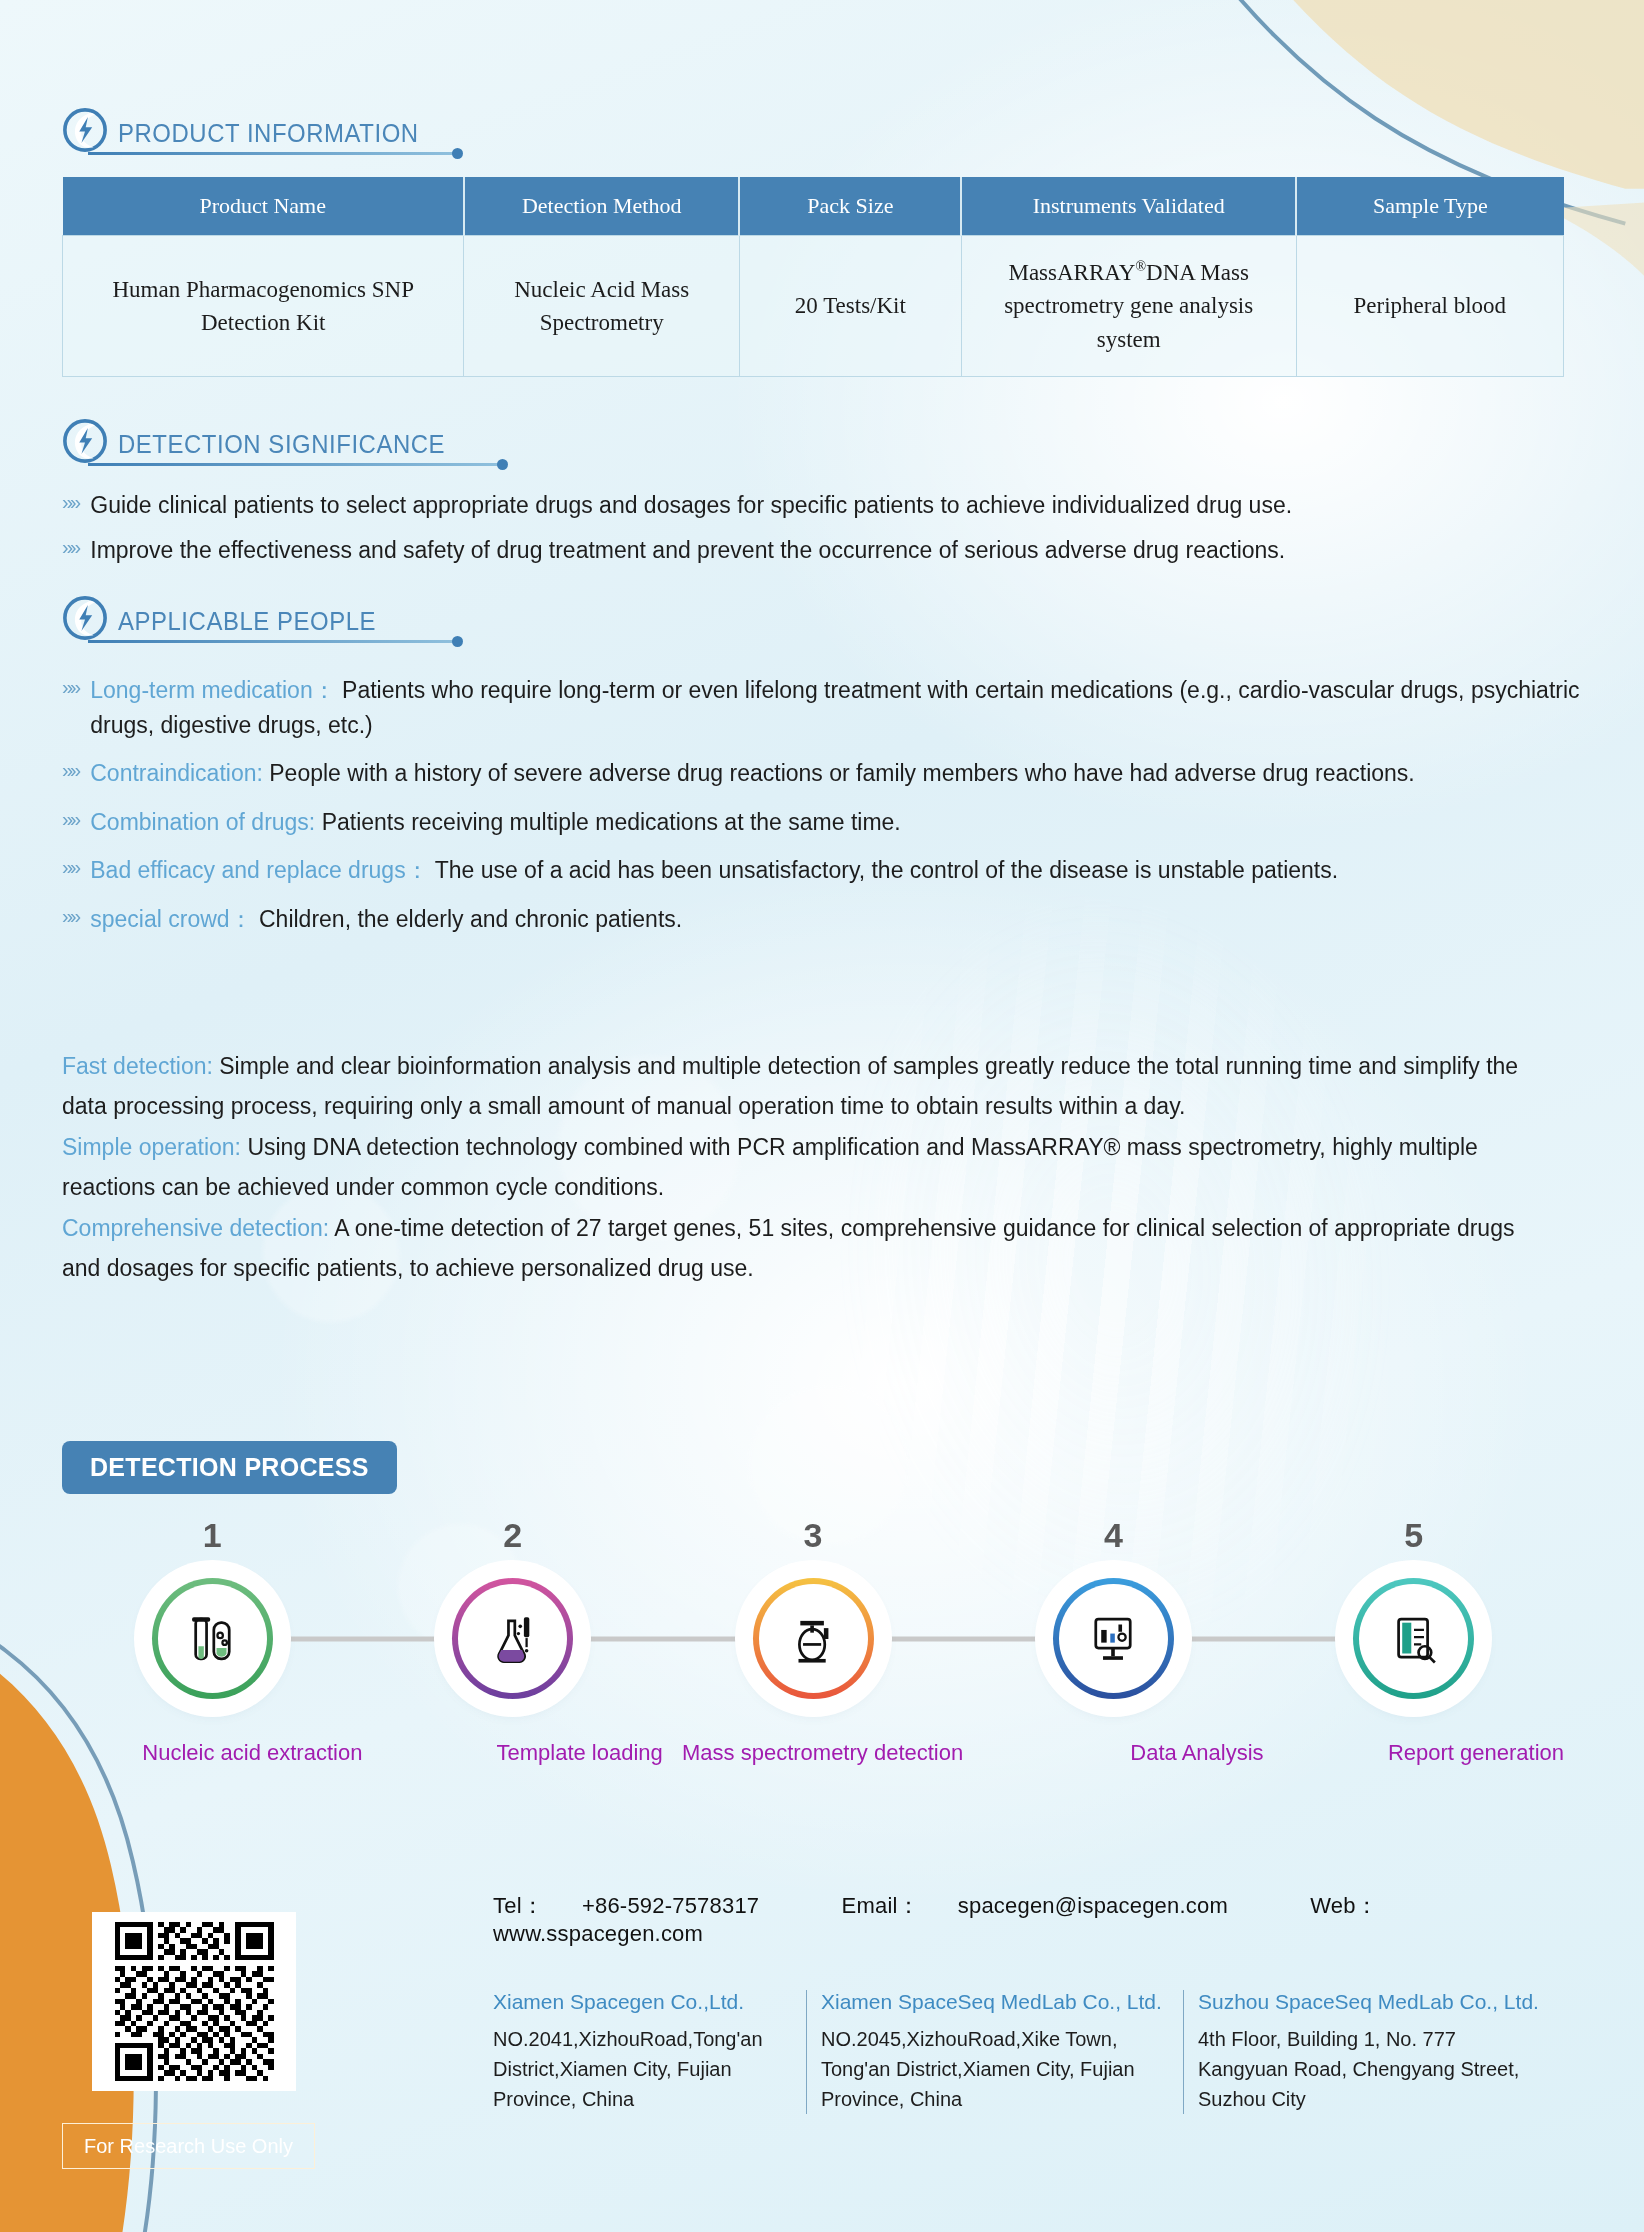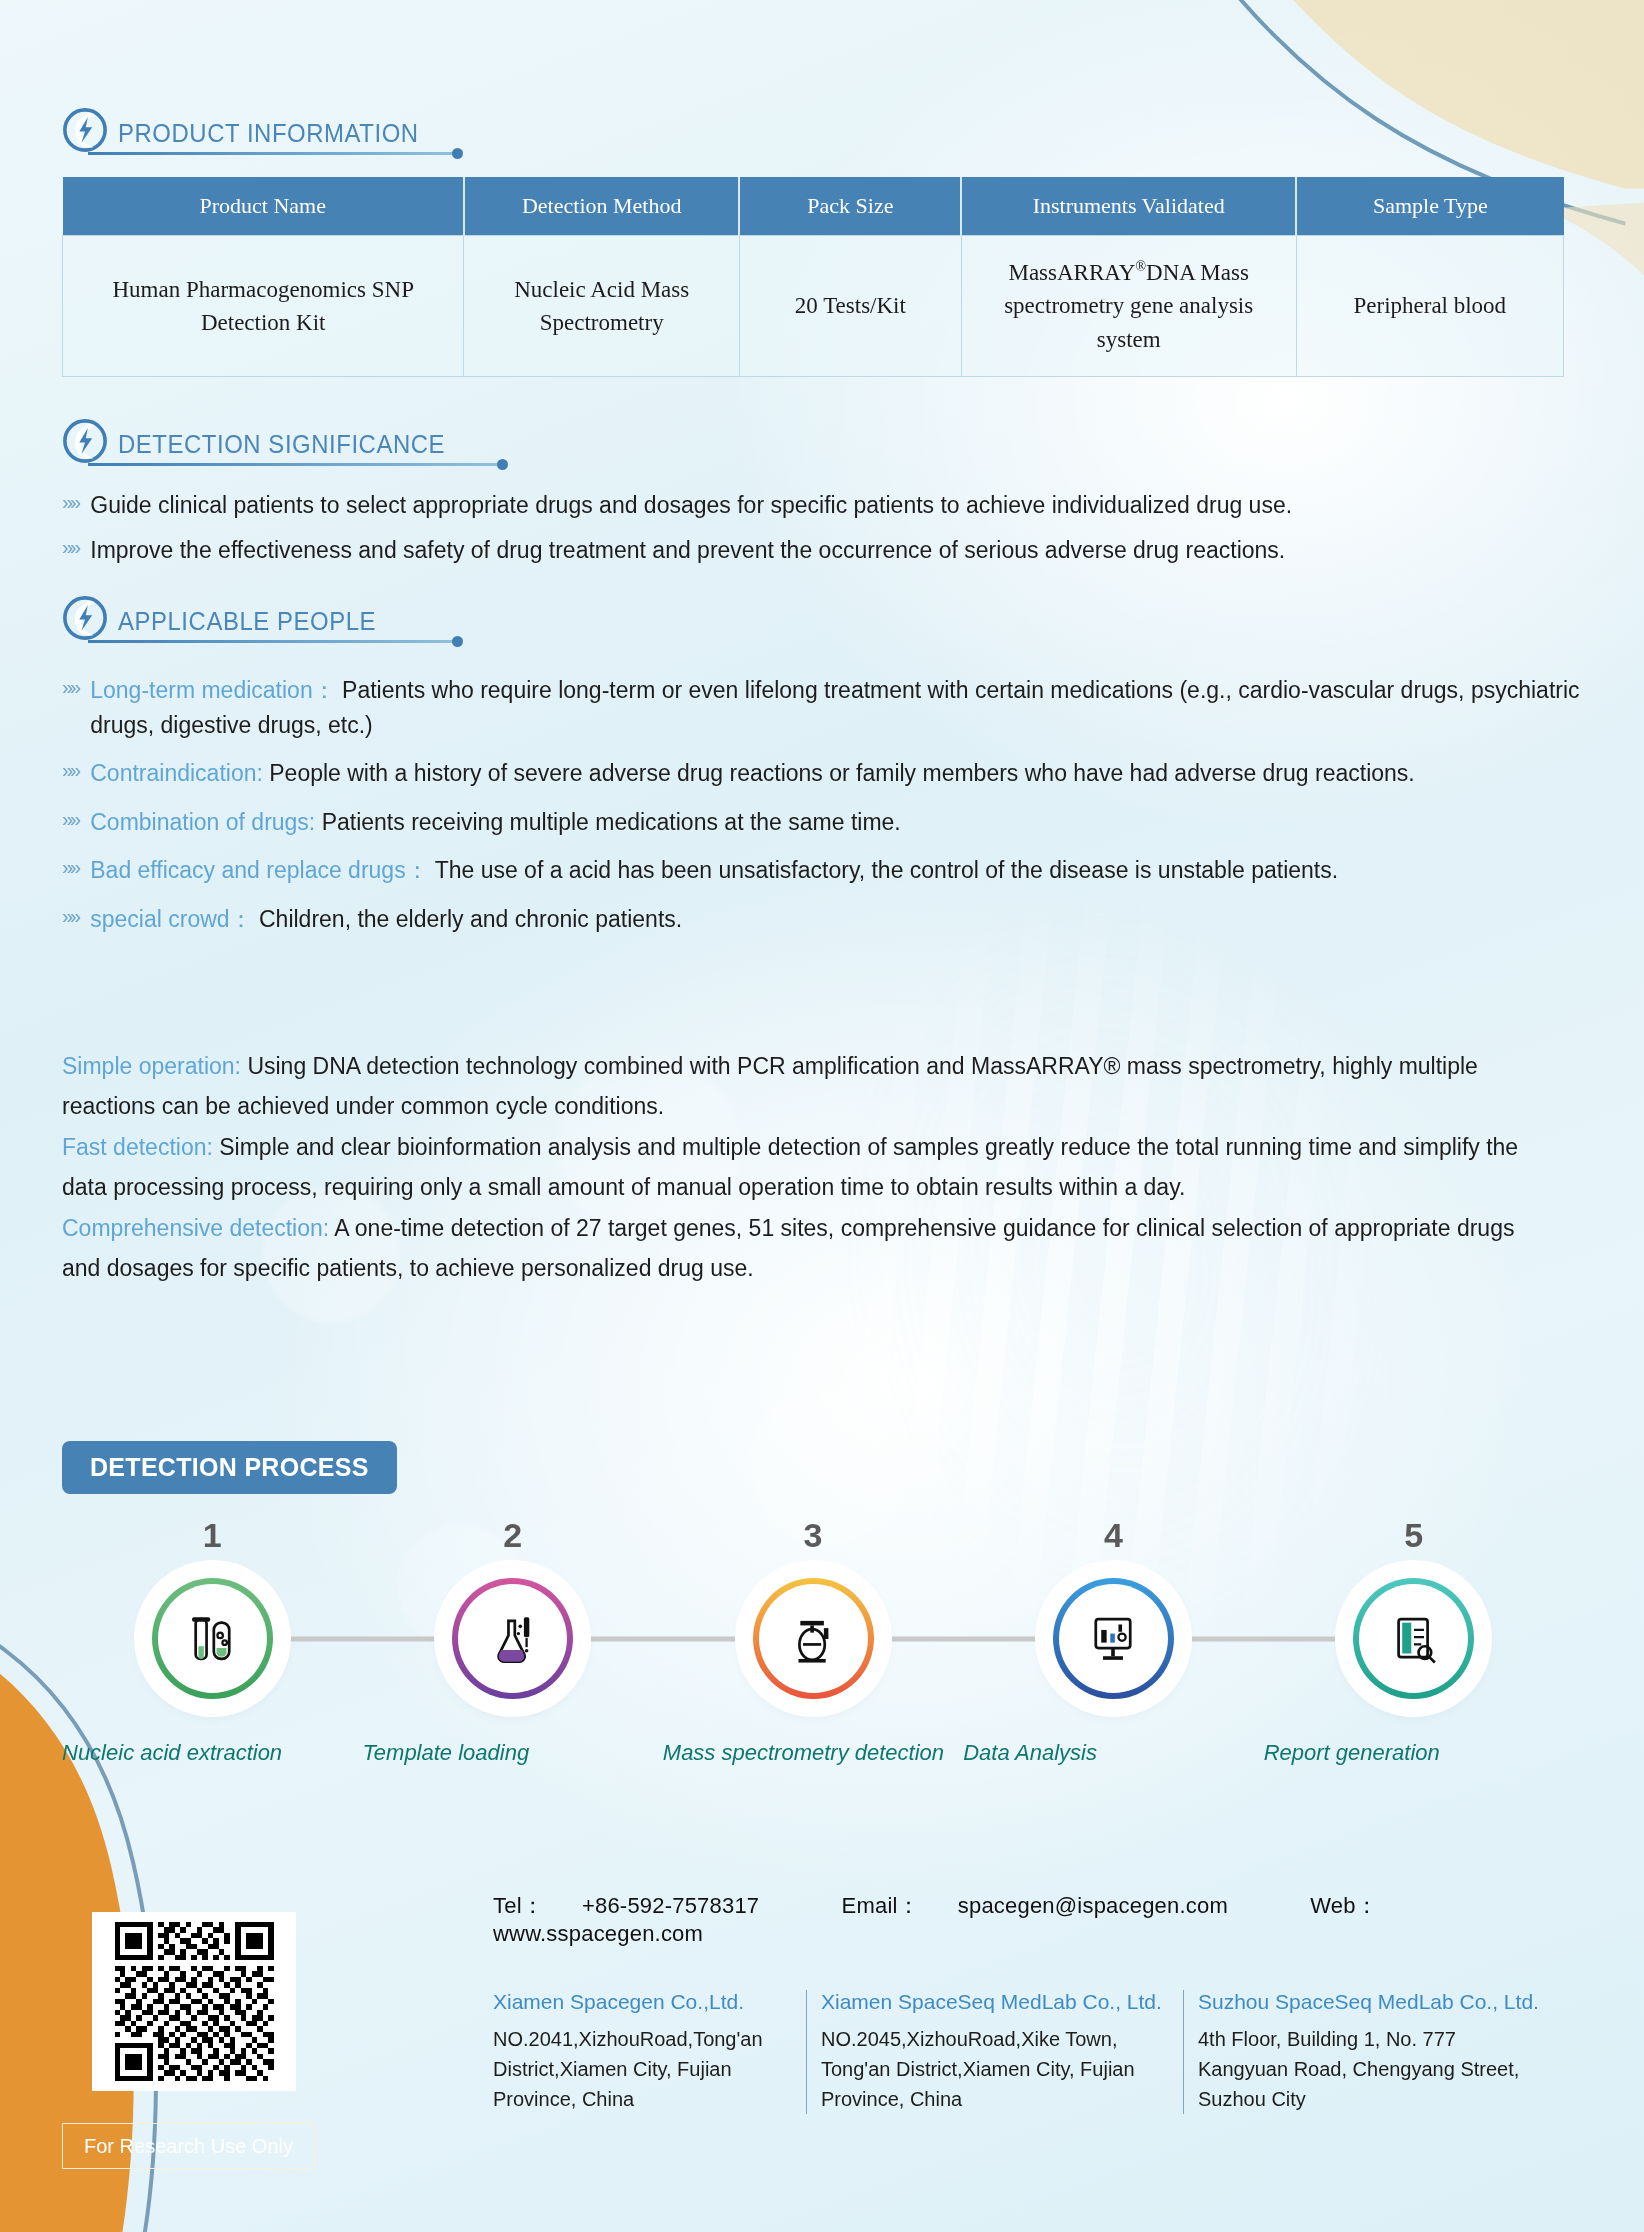--- a/index.html
+++ b/index.html
@@ -70,21 +70,21 @@
   .step-num{flex:1;text-align:center;font-size:34px;font-weight:bold;color:#5a5a5a;}
   .circles{display:flex;position:relative;margin-top:14px;}
   .connector{position:absolute;top:50%;left:149px;right:149px;height:5px;background:#c9c9c9;transform:translateY(-50%);z-index:0;}
   .c-wrap{flex:1;display:flex;justify-content:center;position:relative;z-index:1;}
   .circle{width:139px;height:139px;border-radius:50%;background:#fff;
      display:flex;align-items:center;justify-content:center;
      box-shadow:0 0 0 9px #fff, 0 4px 14px rgba(70,110,140,.18);}
   .ring{width:121px;height:121px;border-radius:50%;display:flex;align-items:center;justify-content:center;}
   .ring-inner{width:109px;height:109px;border-radius:50%;background:#fff;display:flex;align-items:center;justify-content:center;}
   .step-labels{display:flex;margin-top:32px;}
-  .step-label{flex:1;text-align:left;font-size:22px;color:#0f766e;font-style:italic;}
+  .step-label{flex:1;text-align:right;font-size:22px;color:#a21caf;}
 
   
   .qr-box{position:absolute;left:92px;top:1912px;width:204px;height:179px;background:#fff;padding:10px;box-sizing:border-box;}
   .fruo{position:absolute;left:62px;top:2123px;width:251px;height:44px;border:1px solid #fdf0d8;
      color:#fff;font-size:20px;display:flex;align-items:center;justify-content:center;}
   .contact-line{position:absolute;left:493px;top:1891px;font-size:22px;color:#111;letter-spacing:0.2px;}
   .contact-line span{margin-right:38px;}
   .addr-wrap{position:absolute;left:493px;top:1990px;display:flex;}
   .addr-col{padding:0 14px;}
   .addr-col + .addr-col{border-left:1px solid #7fa8c4;}
@@ -198,22 +198,22 @@
     <div class="b-row">
       <div class="chev">»»</div>
       <div class="b-text"><span class="lead">special crowd：</span> <span>Children, the elderly and chronic patients.</span></div>
     </div>
   </div>
 </div>
 
 <div class="section" style="left:62px;top:1003px;width:1522px;">
 
   <div class="feat" style="margin-top:44px;width:1493px;">
+    <p><span class="lead">Fast detection:</span><span> Simple and clear bioinformation analysis and multiple detection of samples greatly reduce the total running time and simplify the data processing process, requiring only a small amount of manual operation time to obtain results within a day.</span></p>
     <p><span class="lead">Simple operation:</span><span> Using DNA detection technology combined with PCR amplification and MassARRAY® mass spectrometry, highly multiple reactions can be achieved under common cycle conditions.</span></p>
-    <p><span class="lead">Fast detection:</span><span> Simple and clear bioinformation analysis and multiple detection of samples greatly reduce the total running time and simplify the data processing process, requiring only a small amount of manual operation time to obtain results within a day.</span></p>
     <p><span class="lead">Comprehensive detection:</span><span> A one-time detection of 27 target genes, 51 sites, comprehensive guidance for clinical selection of appropriate drugs and dosages for specific patients, to achieve personalized drug use.</span></p>
   </div>
 </div>
 
 <div class="section" style="left:62px;top:1441px;width:1522px;">
   <div class="dp-banner">DETECTION PROCESS</div>
 
   <div class="steps">
     <div class="step-nums">
       <div class="step-num">1</div>

